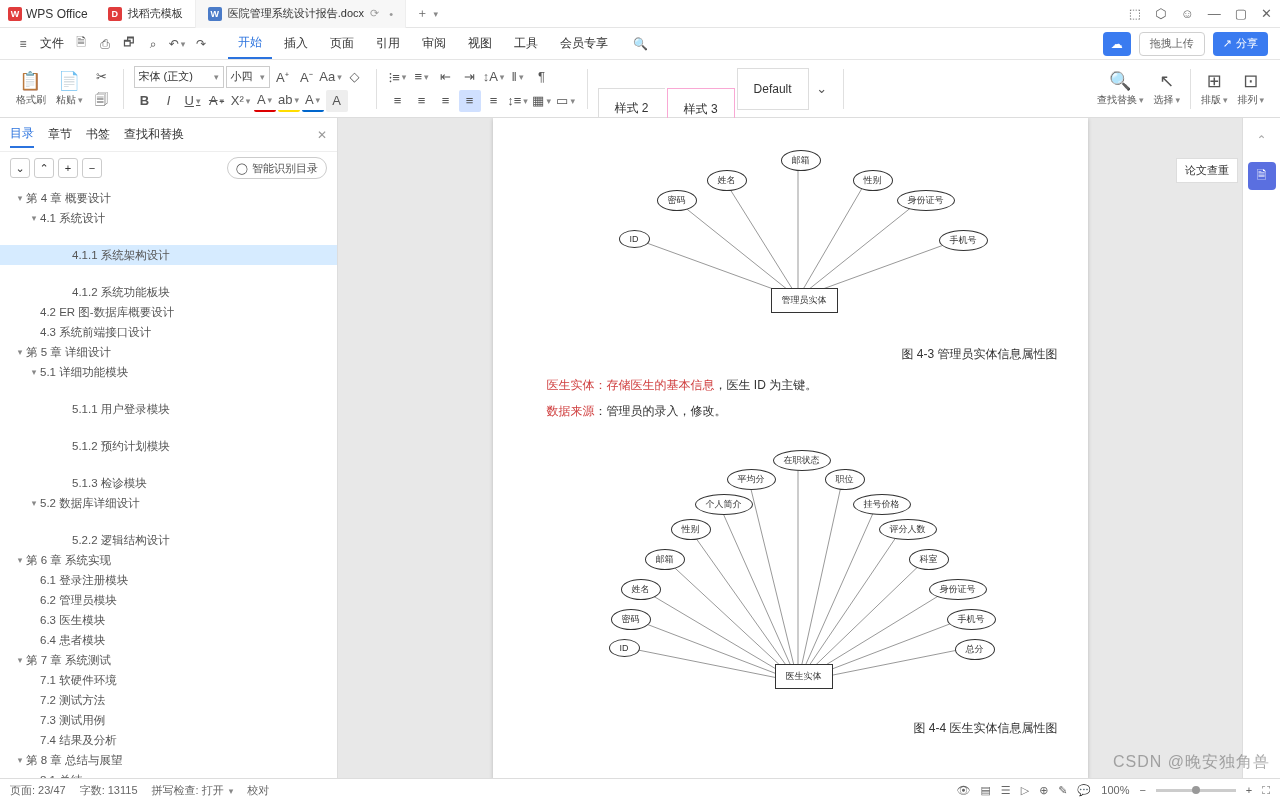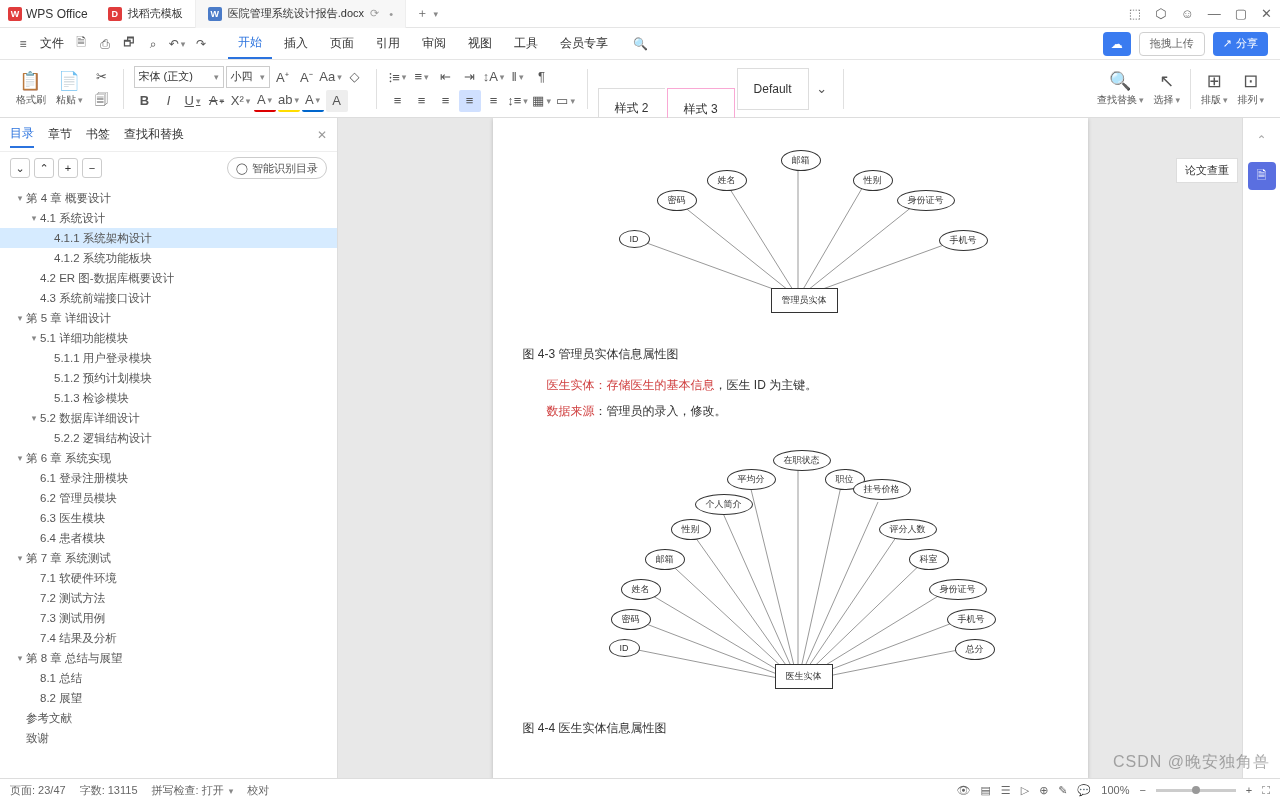--- a/index.html
+++ b/index.html
@@ -47,29 +47,29 @@
 .nav-tab.active { color:#2b73de; border-bottom:2px solid #2b73de; }
 .nav-close { position:absolute; right:10px; color:#999; cursor:pointer; }
 .nav-tools { height:32px; display:flex; align-items:center; justify-content:space-between; padding:0 10px; }
 .nav-tools-left { display:flex; gap:4px; }
 .tool-b { width:20px; height:20px; border:1px solid #ccc; border-radius:3px; display:flex; align-items:center; justify-content:center; font-size:11px; cursor:pointer; background:#fff; }
 .smart-btn { height:22px; padding:0 8px; border:1px solid #ccc; border-radius:11px; display:flex; align-items:center; gap:4px; font-size:11px; color:#555; }
 .outline { flex:1; overflow-y:auto; padding:4px 0; font-size:11.5px; }
 .ol-item { display:flex; align-items:center; height:20px; cursor:pointer; color:#555; }
 .ol-item.selected { background:#d6ebff; }
 .ol-arrow { width:12px; text-align:center; color:#888; font-size:9px; }
-.ol-0 { padding-left:14px; } .ol-1 { padding-left:28px; } .ol-2 { padding-left:42px; }
+.ol-0 { padding-left:14px; } .ol-1 { padding-left:28px; } .ol-2 { padding-left:60px;margin-top:17px; }
 
 .canvas { flex:1; background:#e8e8e8; overflow:auto; position:relative; }
 .page { width:595px; min-height:660px; background:#fff; margin:0 auto; box-shadow:0 1px 4px rgba(0,0,0,0.2); padding:10px 30px 30px; position:relative; }
 .diag { position:relative; height:210px; }
 .diag svg { position:absolute; top:0; left:0; }
 .ent-ell { position:absolute; border:1px solid #333; border-radius:50%; font-size:9px; padding:3px 10px; background:#fff; white-space:nowrap; }
 .ent-box { position:absolute; border:1px solid #333; font-size:9px; padding:5px 10px; background:#fff; }
-.caption { text-align:left; font-size:12px; margin:8px 0 12px; }
+.caption { text-align:right; font-size:12px; margin:8px 0 12px; }
 .body-text { font-size:12px; text-indent:2em; margin:4px 0; line-height:1.8; }
 .hl { color:#d04040; }
 
 .right-panel { width:38px; background:#fff; border-left:1px solid #ddd; padding:8px 4px; display:flex; flex-direction:column; align-items:center; gap:8px; }
 .rp-btn { width:28px; height:28px; border-radius:4px; display:flex; align-items:center; justify-content:center; cursor:pointer; color:#aaa; }
 .rp-btn.blue { background:#5a6fe0; color:#fff; }
 .rp-label { position:absolute; right:42px; top:158px; background:#fff; border:1px solid #ddd; padding:4px 8px; font-size:11px; }
 
 .statusbar { height:23px; background:#fff; border-top:1px solid #ddd; display:flex; align-items:center; padding:0 10px; font-size:11px; color:#666; gap:14px; }
 .status-right { margin-left:auto; display:flex; align-items:center; gap:10px; }
@@ -417,21 +417,21 @@
         </svg>
         <span class="ent-ell" style="left:86px;top:207px">ID</span>
         <span class="ent-ell" style="left:88px;top:177px">密码</span>
         <span class="ent-ell" style="left:98px;top:147px">姓名</span>
         <span class="ent-ell" style="left:122px;top:117px">邮箱</span>
         <span class="ent-ell" style="left:148px;top:87px">性别</span>
         <span class="ent-ell" style="left:172px;top:62px">个人简介</span>
         <span class="ent-ell" style="left:204px;top:37px">平均分</span>
         <span class="ent-ell" style="left:250px;top:18px">在职状态</span>
         <span class="ent-ell" style="left:302px;top:37px">职位</span>
-        <span class="ent-ell" style="left:330px;top:47px">挂号价格</span>
+        <span class="ent-ell" style="left:330px;top:62px">挂号价格</span>
         <span class="ent-ell" style="left:356px;top:87px">评分人数</span>
         <span class="ent-ell" style="left:386px;top:117px">科室</span>
         <span class="ent-ell" style="left:406px;top:147px">身份证号</span>
         <span class="ent-ell" style="left:424px;top:177px">手机号</span>
         <span class="ent-ell" style="left:432px;top:207px">总分</span>
         <span class="ent-box" style="left:252px;top:232px">医生实体</span>
       </div>
       <div class="caption">图 4-4 医生实体信息属性图</div>
     </div>
   </div>

